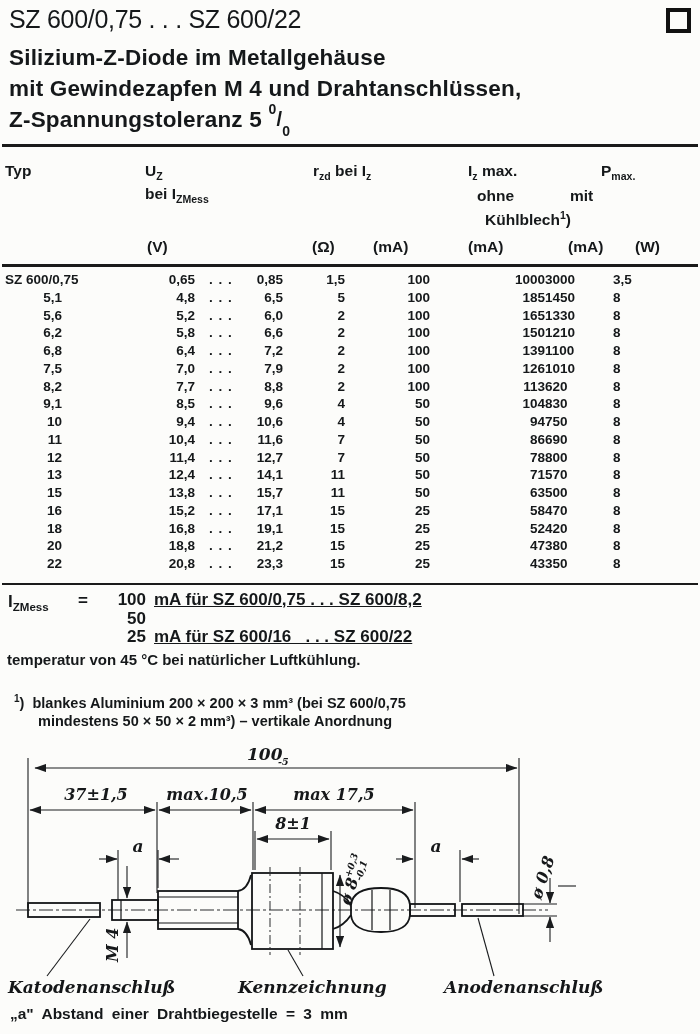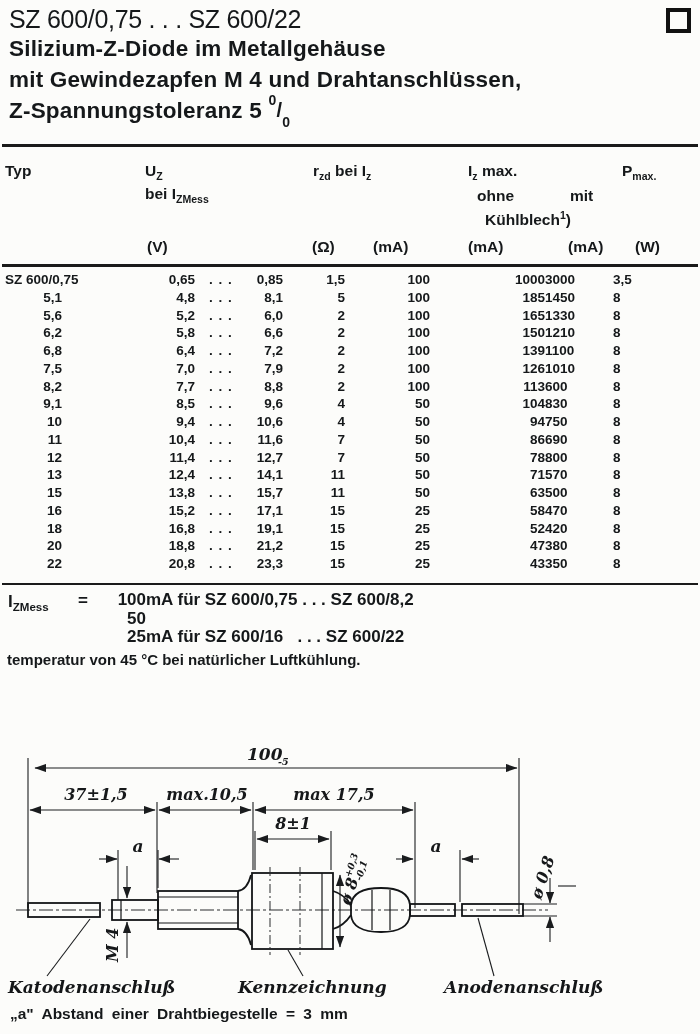--- a/index.html
+++ b/index.html
@@ -2,21 +2,21 @@
 <html><head>
 <meta charset="utf-8">
 <style>
   html,body{margin:0;padding:0;background:#e8e8e4;}
   .page{position:relative;width:700px;height:1034px;margin:0 auto;background:#fcfcfa;
         color:#15181a;font-family:"Liberation Sans",sans-serif;overflow:hidden;}
 
   
   .masthead{position:absolute;top:5px;left:9px;right:9px;}
   .doc-title{font-size:25px;font-weight:400;letter-spacing:-0.3px;line-height:28px;}
-  .subtitle{font-size:22.5px;font-weight:700;line-height:31px;letter-spacing:0.2px;}
+  .subtitle{margin-top:9px;font-size:22.5px;font-weight:700;line-height:31px;letter-spacing:0.2px;}
   .pct{display:inline-block;font-size:15px;line-height:0;}
   .pct sup{position:relative;top:-7px;font-size:14px;}
   .pct sub{position:relative;top:5px;font-size:14px;}
   .pct .pslash{font-size:20px;position:relative;top:-1px;}
   .mark-box{position:absolute;top:8px;left:666px;width:17px;height:17px;border:4px solid #111;}
 
   .rule1{position:absolute;top:144px;left:2px;right:2px;border-top:3px solid #1a1a1a;}
   .rule2{position:absolute;top:264px;left:2px;right:2px;border-top:3px solid #1a1a1a;}
   .rule3{position:absolute;top:583px;left:2px;right:2px;border-top:2px solid #1a1a1a;}
 
@@ -40,21 +40,21 @@
   .c-ohne{width:115px;text-align:right;}
   .c-mit{width:68px;text-align:left;}
   .c-pmax{width:73px;text-align:left;}
 
   
   .iznote{position:absolute;top:591px;left:8px;right:8px;font-size:17px;font-weight:700;}
   .iz-head{position:absolute;left:0;top:1px;}
   .iz-eq{position:absolute;left:62px;top:0;width:26px;text-align:center;}
   .iz-line{display:flex;padding-left:96px;line-height:18.5px;white-space:pre;}
   .iz-amt{width:42px;text-align:right;}
-  .iz-txt{}
+  .iz-txt{margin-left:8px;text-decoration:underline;}
 
   .limits{position:absolute;top:650px;left:7px;width:690px;
           font-size:15px;font-weight:700;line-height:19px;}
   .limits .l1{word-spacing:3px;}
   .fn1{position:absolute;top:690px;left:14px;width:680px;
        font-size:14.5px;font-weight:700;line-height:17.5px;}
   .fn1 .fnmark{font-size:10px;vertical-align:6px;}
   .fn1 .ind{padding-left:24px;}
 
   
@@ -94,21 +94,21 @@
 
   <div class="thead">
     <span class="h" style="left:5px;top:162px">Typ</span>
     <span class="h" style="left:145px;top:162px"><span>U</span><sub>Z</sub></span>
     <span class="h" style="left:145px;top:185px"><span>bei I</span><sub>ZMess</sub></span>
     <span class="h" style="left:313px;top:162px"><span>r</span><sub>zd</sub><span> bei I</span><sub>z</sub></span>
     <span class="h" style="left:468px;top:162px"><span>I</span><sub>z</sub><span> max.</span></span>
     <span class="h" style="left:477px;top:187px">ohne</span>
     <span class="h" style="left:570px;top:187px">mit</span>
     <span class="h" style="left:485px;top:209px"><span>Kühlblech</span><sup>1</sup><span>)</span></span>
-    <span class="h" style="left:622px;top:162px"><span>P</span><sub>max.</sub></span>
+    <span class="h" style="left:601px;top:162px"><span>P</span><sub>max.</sub></span>
     <span class="h" style="left:147px;top:238px">(V)</span>
     <span class="h" style="left:312px;top:238px">(Ω)</span>
     <span class="h" style="left:373px;top:238px">(mA)</span>
     <span class="h" style="left:468px;top:238px">(mA)</span>
     <span class="h" style="left:568px;top:238px">(mA)</span>
     <span class="h" style="left:635px;top:238px">(W)</span>
   </div>
 
   <div class="tbody">
     <div class="trow">
@@ -120,21 +120,21 @@
       <span class="c-iz">100</span>
       <span class="c-ohne">1000</span>
       <span class="c-mit">3000</span>
       <span class="c-pmax">3,5</span>
     </div>
 
     <div class="trow">
       <span class="c-typ">5,1</span>
       <span class="c-uzmin">4,8</span>
       <span class="c-dots">. . .</span>
-      <span class="c-uzmax">8,1</span>
+      <span class="c-uzmax">6,5</span>
       <span class="c-rzd">5</span>
       <span class="c-iz">100</span>
       <span class="c-ohne">185</span>
       <span class="c-mit">1450</span>
       <span class="c-pmax">8</span>
     </div>
 
     <div class="trow">
       <span class="c-typ">5,6</span>
       <span class="c-uzmin">5,2</span>
@@ -184,21 +184,21 @@
     </div>
 
     <div class="trow">
       <span class="c-typ">8,2</span>
       <span class="c-uzmin">7,7</span>
       <span class="c-dots">. . .</span>
       <span class="c-uzmax">8,8</span>
       <span class="c-rzd">2</span>
       <span class="c-iz">100</span>
       <span class="c-ohne">113</span>
-      <span class="c-mit">600</span>
+      <span class="c-mit">620</span>
       <span class="c-pmax">8</span>
     </div>
 
     <div class="trow">
       <span class="c-typ">9,1</span>
       <span class="c-uzmin">8,5</span>
       <span class="c-dots">. . .</span>
       <span class="c-uzmax">9,6</span>
       <span class="c-rzd">4</span>
       <span class="c-iz">50</span>
@@ -333,20 +333,24 @@
       <span class="iz-amt">25</span>
       <span class="iz-txt">mA für SZ 600/16   . . . SZ 600/22</span>
     </div>
   </div>
   </div>
 
   <div class="limits">
     <div>temperatur von 45 °C bei natürlicher Luftkühlung.</div>
   </div>
 
+  <div class="fn1">
+    <div><span class="fnmark"><span>1</span></span><span>)</span>&nbsp;&nbsp;<span>blankes Aluminium 200 × 200 × 3 mm³ (bei SZ 600/0,75</span></div>
+    <div class="ind">mindestens 50 × 50 × 2 mm³)  –  vertikale Anordnung</div>
+  </div>
 
   <svg class="figure" width="700" height="266" viewBox="0 0 700 266" role="img">
     <defs>
       <marker id="arr" viewBox="0 0 10 7" refX="9.5" refY="3.5" markerWidth="11" markerHeight="8" orient="auto-start-reverse">
         <path d="M0,0 L10,3.5 L0,7 Z" fill="#1a1c1e"></path>
       </marker>
     </defs>
 
     <g>
       <text class="dtx-lg" x="247" y="24">100</text>

